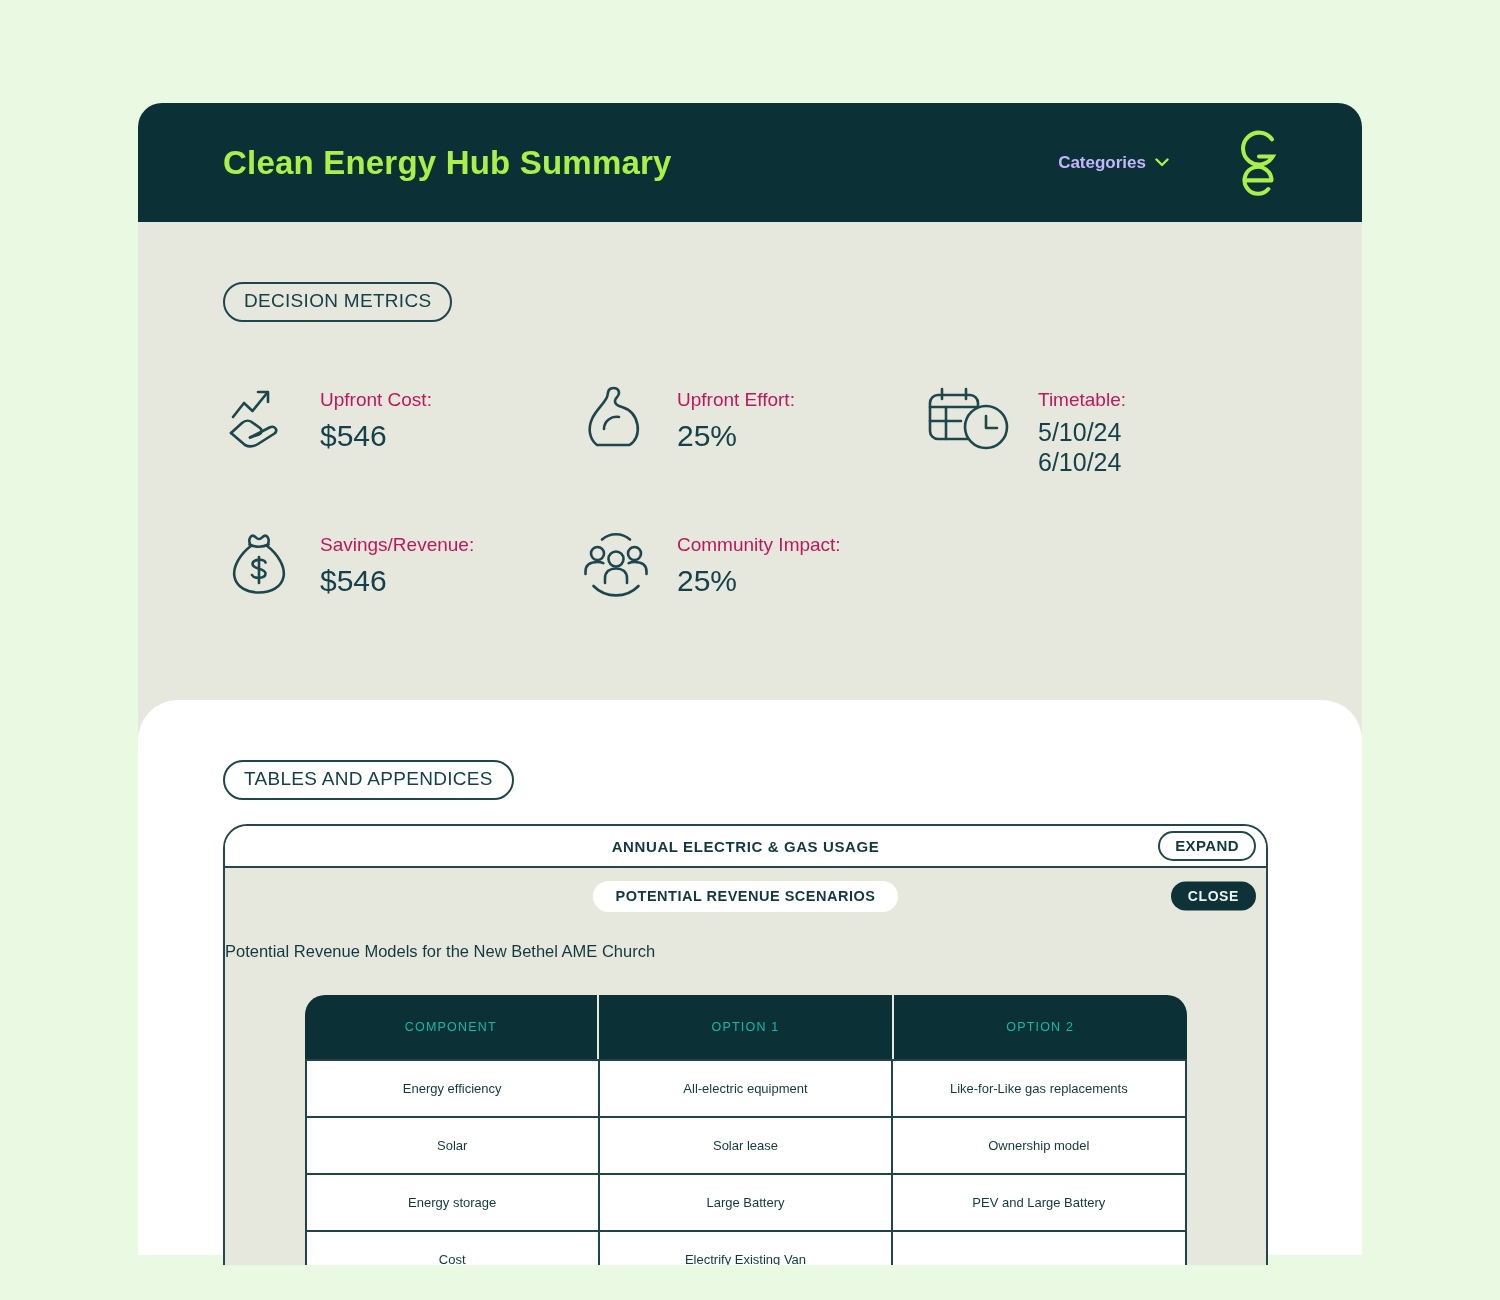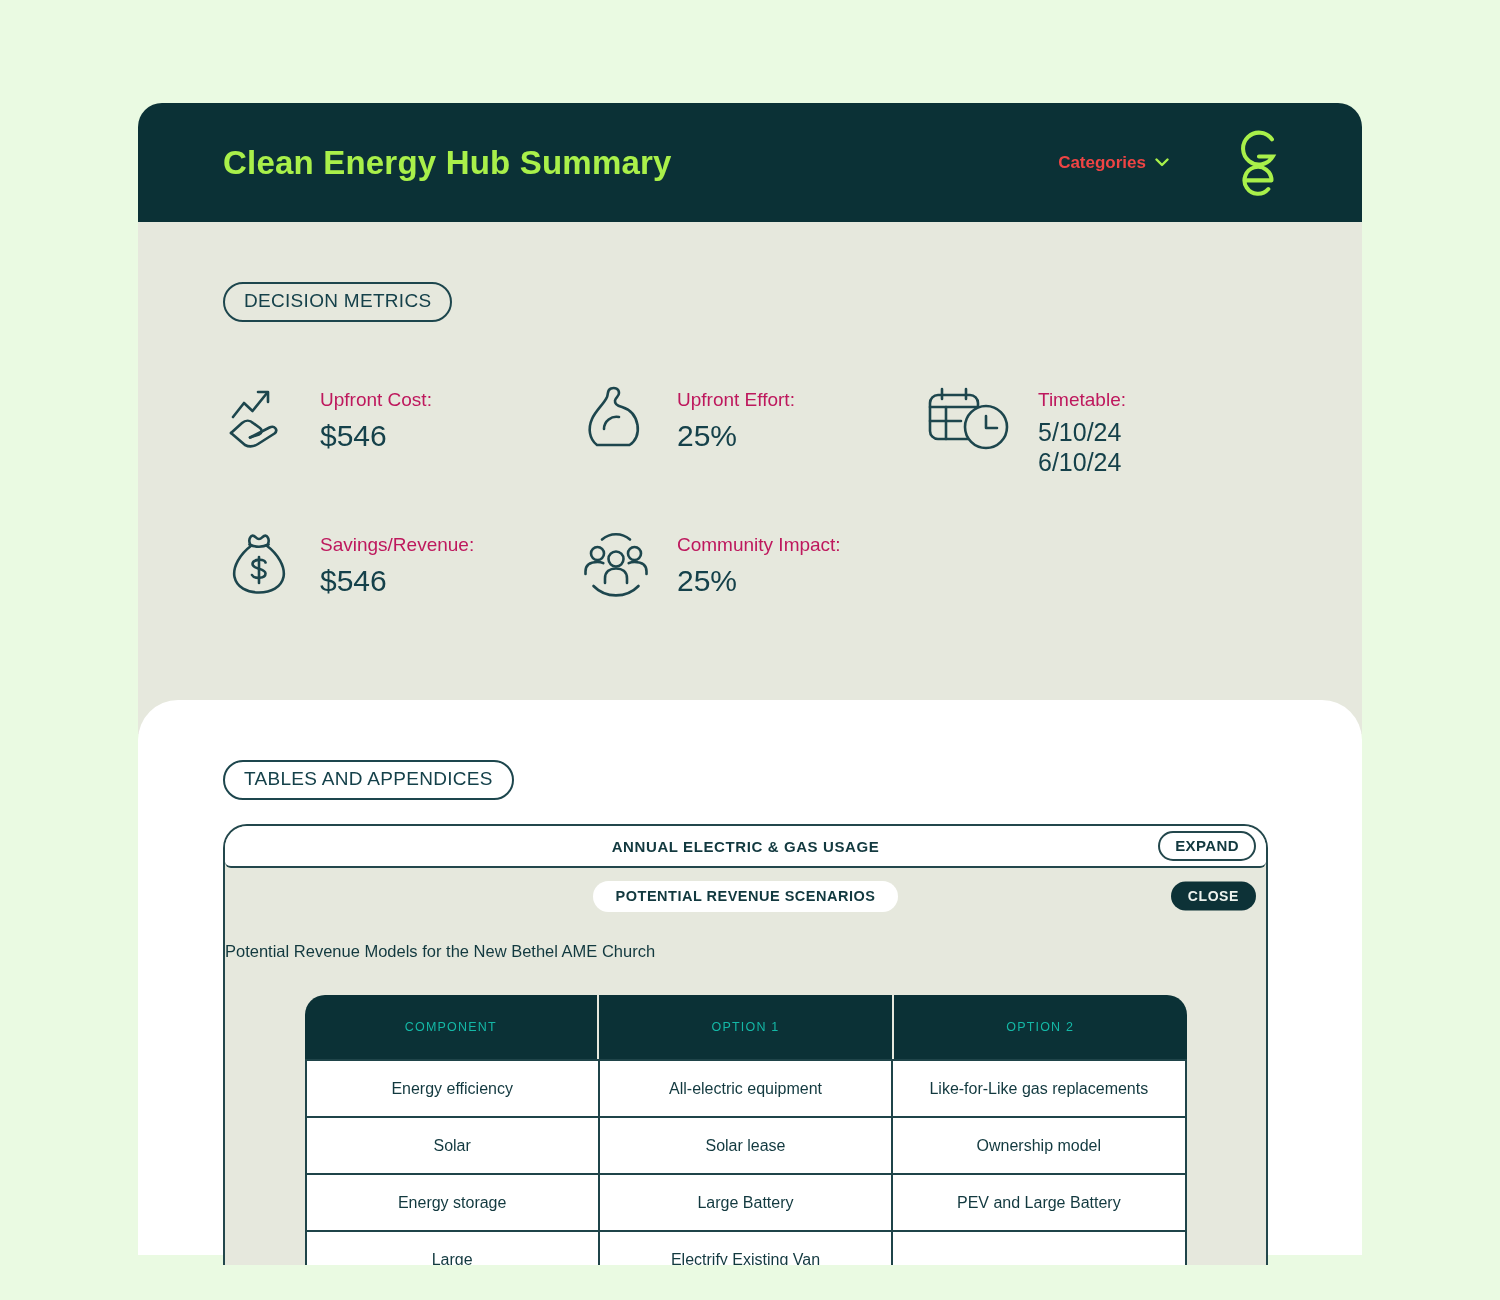--- a/index.html
+++ b/index.html
@@ -9,21 +9,21 @@
 
   .card { position:absolute; left:138px; top:103px; width:1224px; height:1152px; }
 
   
   .app-header { position:absolute; top:0; left:0; right:0; height:119px;
     background:#0b3136; border-radius:24px 24px 0 0; }
   .app-title { position:absolute; left:85px; top:50%; transform:translateY(-50%);
     font-size:33px; font-weight:bold; color:#a9f04a; letter-spacing:.2px; }
   .header-right { position:absolute; right:77px; top:0; height:100%;
     display:flex; align-items:center; gap:62px; }
-  .categories { display:flex; align-items:center; gap:9px; color:#ef4444;
+  .categories { display:flex; align-items:center; gap:9px; color:#c4b5fd;
     font-size:17px; font-weight:bold; cursor:pointer; }
 
   
   .metrics-panel { position:absolute; top:119px; left:0; right:0; height:512px; background:#e6e8dd; }
   .section-pill { display:inline-block; border:2px solid #1d464d; border-radius:24px;
     padding:6px 19px 8px; font-size:19px; color:#15414a; letter-spacing:.3px; background:transparent; }
   .pill-decision { position:absolute; left:85px; top:60px; }
   .metric { position:absolute; display:flex; align-items:flex-start; gap:25px; }
   .metric-icon { flex:none; }
   .metric-text { padding-top:7px; }
@@ -40,21 +40,21 @@
   .white-panel { position:absolute; top:597px; left:0; right:0; bottom:0;
     background:#ffffff; border-radius:40px 40px 0 0; }
   .pill-tables { position:absolute; left:85px; top:60px; }
 
   
   .inner-card { position:absolute; left:85px; top:124px; width:1045px; bottom:-10px;
     border:2px solid #23474c; border-bottom:none; border-radius:24px 24px 0 0;
     background:#e6e8dd; overflow:hidden; }
   .usage-bar { position:relative; height:42px; background:#ffffff;
     display:flex; align-items:center; justify-content:center;
-    border-bottom:2px solid #23474c;border-radius:6px; }
+    border-bottom:2px solid #23474c; }
   .usage-title { font-size:15px; font-weight:bold; color:#12393f; letter-spacing:.6px; }
   .expand-btn { position:absolute; right:10px; top:50%; transform:translateY(-50%);
     border:2px solid #23474c; border-radius:17px; background:#ffffff;
     padding:4px 15px 5px; font-size:15px; font-weight:bold; color:#12393f;
     letter-spacing:.4px; cursor:pointer; font-family:inherit; }
 
   .card-body { padding-top:12px; }
   .scenario-row { position:relative; height:32px; display:flex; align-items:center; justify-content:center; }
   .scenario-pill { background:#ffffff; border-radius:17px; padding:7px 23px 8px;
     font-size:14.5px; font-weight:bold; letter-spacing:.5px; color:#12393f; }
@@ -66,21 +66,21 @@
 
   
   .tbl { width:882px; margin:34px auto 0; }
   .tbl-head { display:flex; height:64px; background:#0b3136; border-radius:20px 20px 0 0; overflow:hidden; }
   .tbl-head .th { flex:1; display:flex; align-items:center; justify-content:center;
     color:#14b8a6; font-size:12.5px; letter-spacing:1.2px; border-right:2px solid #e6e8dd; }
   .tbl-head .th:last-child { border-right:none; }
   .tbl-body { border:2px solid #1f4449; border-bottom:none; }
   .tr { display:flex; height:57px; border-bottom:2px solid #1f4449; background:#ffffff; }
   .td { flex:1; display:flex; align-items:center; justify-content:center;
-    font-size:16px; color:#12393f; border-right:2px solid #1f4449; text-align:center; }
+    font-size:13px; color:#12393f; border-right:2px solid #1f4449; text-align:center; }
   .td:last-child { border-right:none; }
   .tr.partial { height:40px; }
 
   svg { display:block; }
 </style>
 </head>
 <body>
 
 <div class="page">
   <div class="card">
@@ -225,21 +225,21 @@
                 <div class="td">Solar</div>
                 <div class="td">Solar lease</div>
                 <div class="td">Ownership model</div>
               </div>
               <div class="tr">
                 <div class="td">Energy storage</div>
                 <div class="td">Large Battery</div>
                 <div class="td">PEV and Large Battery</div>
               </div>
               <div class="tr">
-                <div class="td">Large</div>
+                <div class="td">Cost</div>
                 <div class="td">Electrify Existing Van</div>
                 <div class="td"></div>
               </div>
               <div class="tr partial">
                 <div class="td"></div>
                 <div class="td"></div>
                 <div class="td"></div>
               </div>
             </div>
           </div>

